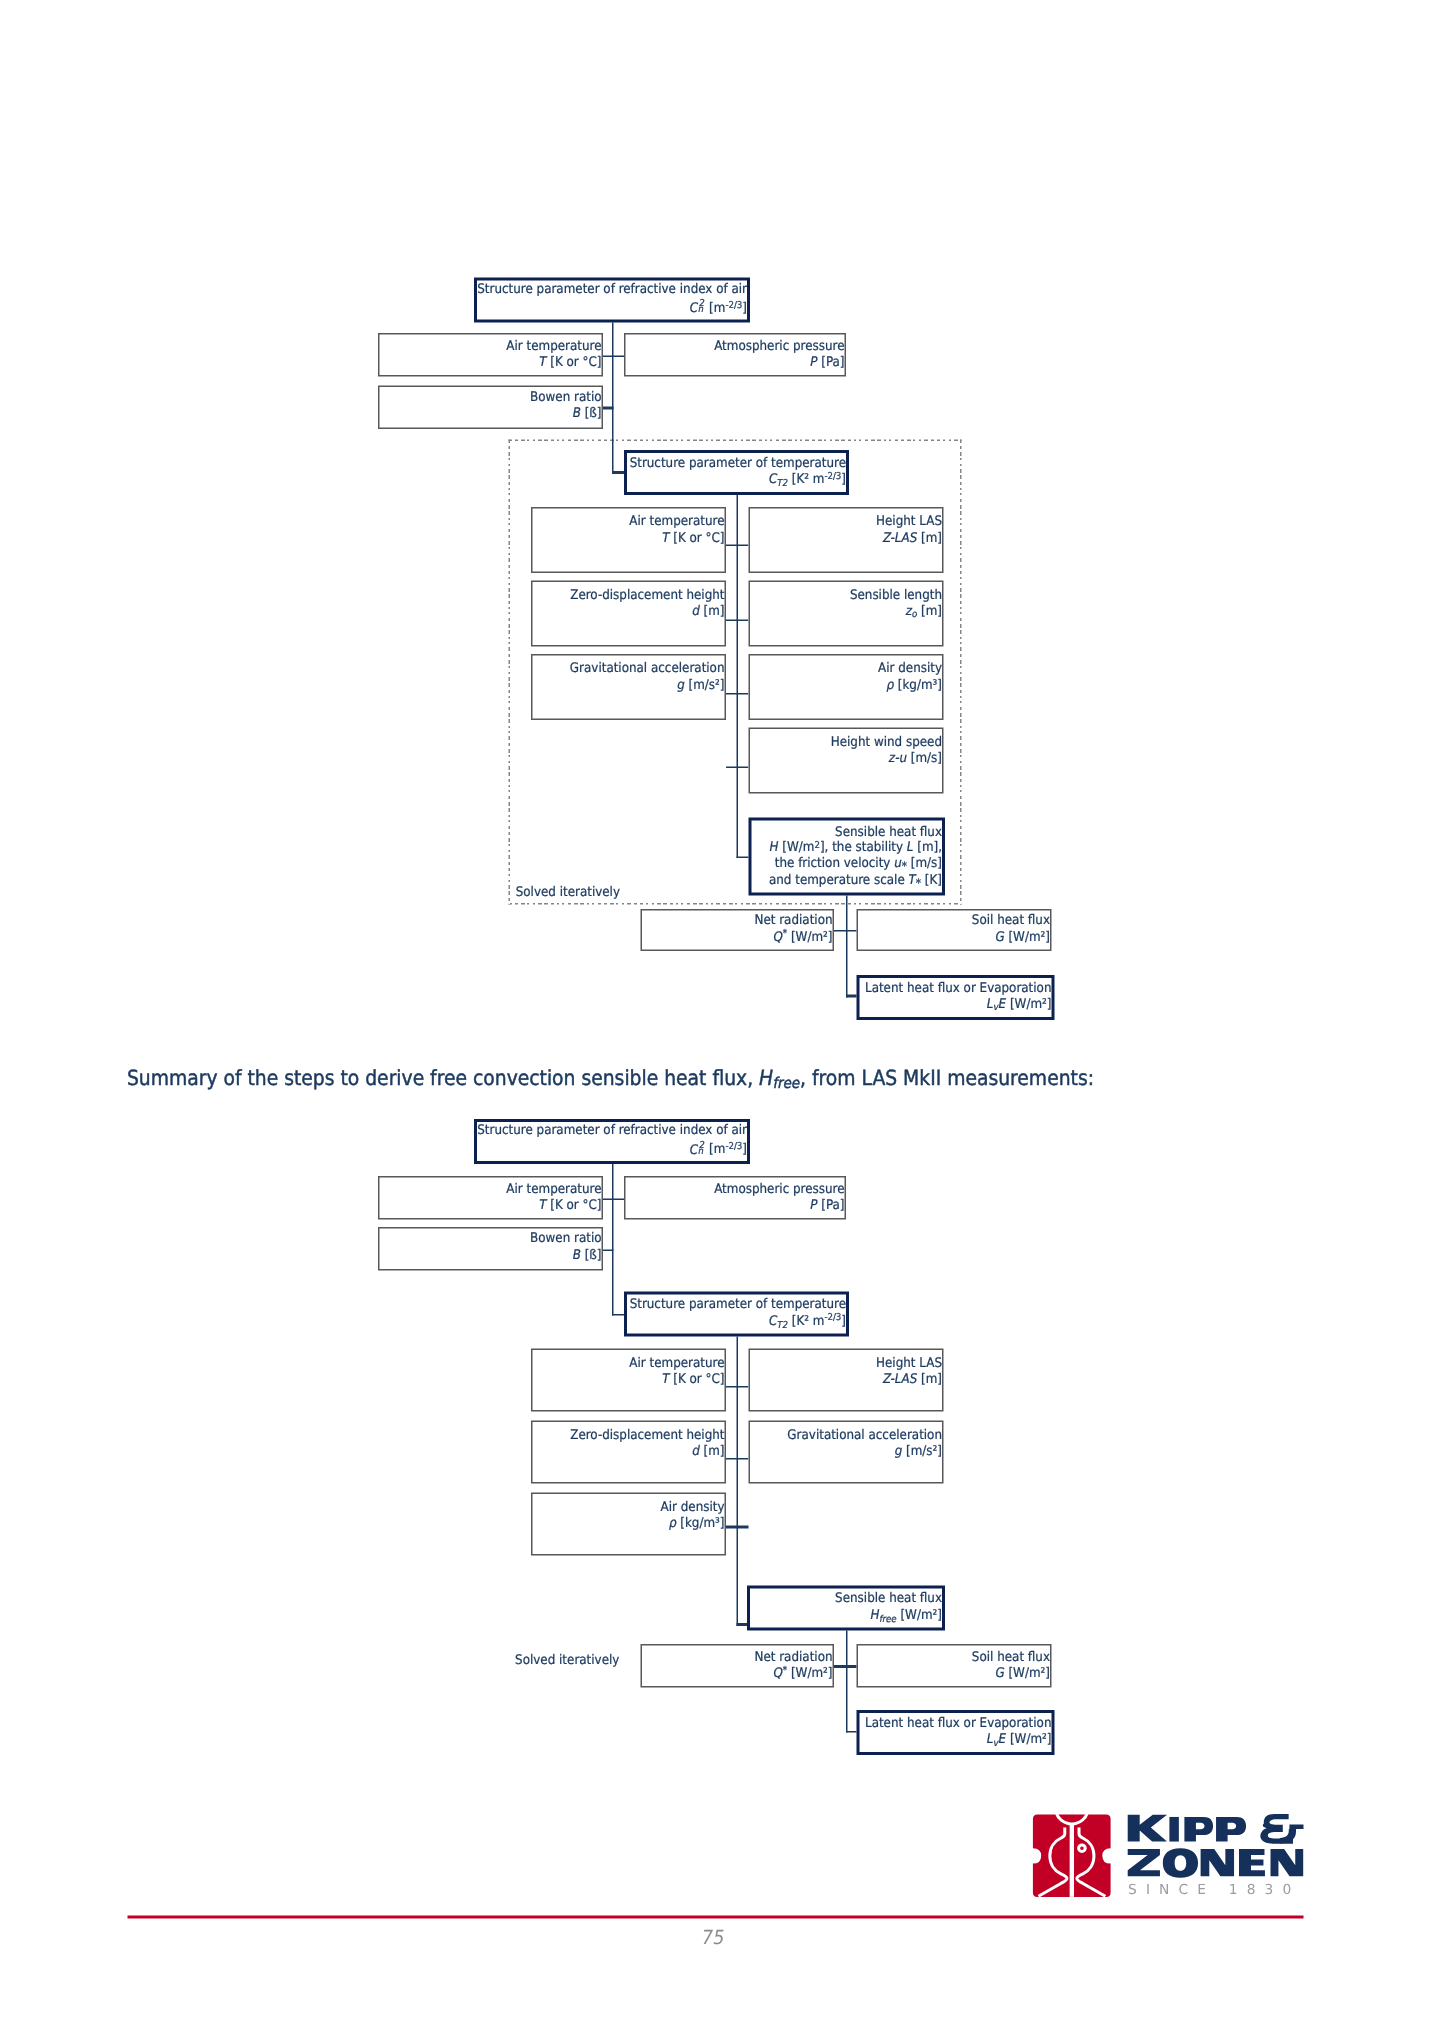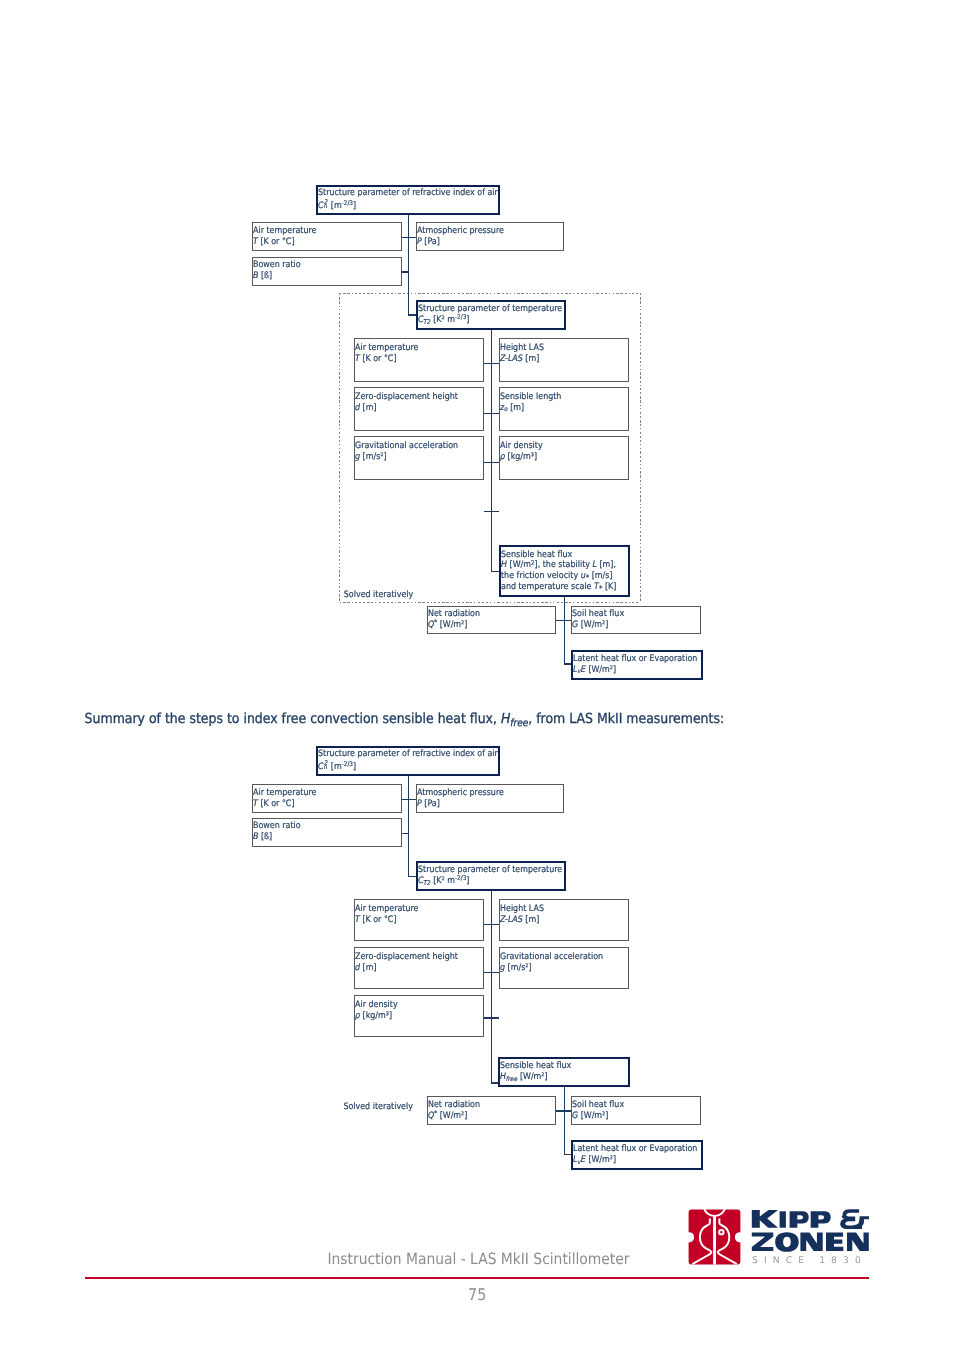--- a/index.html
+++ b/index.html
@@ -4,21 +4,21 @@
 <style>
   html,body{margin:0;padding:0;background:#fff;}
   body{width:954px;height:1350px;font-family:"DejaVu Sans Condensed","DejaVu Sans",sans-serif;
        -webkit-font-smoothing:antialiased;text-rendering:geometricPrecision;}
   .page{position:relative;width:954px;height:1350px;overflow:hidden;background:#fff;}
   .heading{position:absolute;color:#1c3a5f;font-size:13.9px;font-weight:normal;-webkit-text-stroke:0.3px #1c3a5f;white-space:nowrap;}
   .heading i{font-style:italic;}
   .heading sub{font-size:0.72em;font-style:italic;vertical-align:-0.25em;}
   .box{position:absolute;box-sizing:border-box;border:1px solid #58585b;background:#fff;
        color:#1c3a5f;font-size:8.85px;line-height:10.6px;text-align:center;-webkit-text-stroke:0.16px #1c3a5f;
-       display:flex;flex-direction:column;align-items:flex-start;justify-content:center;}
+       display:flex;flex-direction:column;align-items:flex-end;justify-content:center;}
   .box.topal{justify-content:flex-start;padding-top:4.2px;}
   .box.thick{border:2px solid #0d2150;}
   .box > div{white-space:nowrap;}
   .box i{font-style:italic;}
   .box sub,.box sup{font-size:0.72em;line-height:1;display:inline-block;vertical-align:baseline;position:relative;}
   .box sub{top:0.26em;}
   .box sub.ast{font-size:0.88em;top:0.30em;}
   .box .stk{display:inline-block;position:relative;width:0.54em;height:1em;vertical-align:baseline;}
   .box .stk sup{position:absolute;left:0.11em;top:0.02em;}
   .box .stk sub{position:absolute;left:0.02em;top:0.64em;}
@@ -31,21 +31,21 @@
     background-image:repeating-linear-gradient(to right,#858589 0 2.4px,#fff 2.4px 4.2px,
       #858589 4.2px 6.6px,#fff 6.6px 8.4px,#858589 8.4px 10.8px,#fff 10.8px 12.6px,
       #858589 12.6px 13.9px,#fff 13.9px 16.2px,#858589 16.2px 17.5px,#fff 17.5px 19.8px);}
   .dashbox .dv{width:1.4px;top:0;bottom:0;
     background-image:repeating-linear-gradient(to bottom,#858589 0 2.4px,#fff 2.4px 4.2px,
       #858589 4.2px 6.6px,#fff 6.6px 8.4px,#858589 8.4px 10.8px,#fff 10.8px 12.6px,
       #858589 12.6px 13.9px,#fff 13.9px 16.2px,#858589 16.2px 17.5px,#fff 17.5px 19.8px);}
   .note{position:absolute;color:#1c3a5f;font-size:8.85px;white-space:nowrap;-webkit-text-stroke:0.16px #1c3a5f;}
   .footer-text{position:absolute;color:#8b8d90;font-size:15.4px;white-space:nowrap;}
   .redline{position:absolute;background:#c20025;}
-  .pageno{position:absolute;color:#8b8d90;font-size:16px;white-space:nowrap;}
+  .pageno{position:absolute;color:#8b8d90;font-size:13px;white-space:nowrap;font-style:italic;}
 </style>
 </head>
 <body>
 
 <div class="page" id="page">
 
 
 <div class="dashbox" style="left:338.7px;top:292.7px;width:302.3px;height:310.7px;">
   <span class="dh" style="top:0;"></span>
   <span class="dh" style="bottom:0;"></span>
@@ -114,20 +114,24 @@
 
 <div class="box topal" style="left:354px;top:436px;width:130px;height:44px;">
   <div>Gravitational acceleration</div>
   <div><i>g</i><span> [m/s²]</span></div>
 </div>
 <div class="box topal" style="left:499px;top:436px;width:130px;height:44px;">
   <div>Air density</div>
   <div><i>ρ</i><span> [kg/m³]</span></div>
 </div>
 
+<div class="box topal" style="left:499px;top:485px;width:130px;height:44px;">
+  <div>Height wind speed</div>
+  <div><i>z-u</i><span> [m/s]</span></div>
+</div>
 
 <div class="box thick" style="left:499px;top:545px;width:131px;height:52px;">
   <div>Sensible heat flux</div>
   <div><i>H</i> [W/m<sup>2</sup>], the stability <i>L</i> [m],</div>
   <div>the friction velocity <i>u</i><sub class="ast">*</sub> [m/s]</div>
   <div>and temperature scale <i>T</i><sub class="ast">*</sub> [K]</div>
 </div>
 
 <div class="note" style="left:343.8px;top:589.5px;">Solved iteratively</div>
 
@@ -138,21 +142,21 @@
 <div class="box" style="left:571px;top:606px;width:130px;height:28px;">
   <div>Soil heat flux</div>
   <div><i>G</i><span> [W/m²]</span></div>
 </div>
 <div class="box thick" style="left:571px;top:649.5px;width:132px;height:30px;">
   <div>Latent heat flux or Evaporation</div>
   <div><i><span>L</span><sub>v</sub><span>E</span></i><span> [W/m²]</span></div>
 </div>
 
 <div class="heading" style="left:84.6px;top:711.4px;">
-  <span>Summary of the steps to index free convection sensible heat flux, </span><i><span>H</span><sub>free</sub></i><span>, from LAS MkII measurements:</span>
+  <span>Summary of the steps to derive free convection sensible heat flux, </span><i><span>H</span><sub>free</sub></i><span>, from LAS MkII measurements:</span>
 </div>
 
 <div class="vl" style="left:407.75px;top:775.5px;width:1.5px;height:101.5px;"></div>
 <div class="hl" style="left:401.5px;top:798.7px;width:15.5px;height:1.5px;"></div>
 <div class="hl" style="left:401.5px;top:832.7px;width:7.8px;height:1.5px;"></div>
 <div class="hl" style="left:407.75px;top:875.5px;width:10px;height:1.5px;"></div>
 
 <div class="vl" style="left:490.9px;top:890px;width:1.5px;height:193.5px;"></div>
 <div class="hl" style="left:483.6px;top:923.7px;width:15px;height:1.5px;"></div>
 <div class="hl" style="left:483.6px;top:971.7px;width:15px;height:1.5px;"></div>
@@ -222,21 +226,20 @@
 </div>
 <div class="box" style="left:571px;top:1096px;width:130px;height:29px;">
   <div>Soil heat flux</div>
   <div><i>G</i><span> [W/m²]</span></div>
 </div>
 <div class="box thick" style="left:571px;top:1140px;width:132px;height:30px;">
   <div>Latent heat flux or Evaporation</div>
   <div><i><span>L</span><sub>v</sub><span>E</span></i><span> [W/m²]</span></div>
 </div>
 
-<div class="footer-text" style="left:327.5px;top:1249.5px;">Instruction Manual - LAS MkII Scintillometer</div>
 <div class="redline" style="left:85px;top:1277px;width:784px;height:2.2px;"></div>
 <div class="pageno" style="left:468px;top:1285px;">75</div>
 
 <div style="position:absolute;left:686px;top:1209px;width:186px;height:58px;">
   <svg width="186" height="58" viewBox="0 0 186 58">
     <g>
       <path fill="#c20025" d="M2.6 3.6 Q2.6 0.6 5.6 0.6 H51.4 Q54.4 0.6 54.4 3.6 V23.2 Q48.9 23.2 48.9 28.3 Q48.9 33.4 54.4 33.4 V52.6 Q54.4 55.6 51.4 55.6 H5.6 Q2.6 55.6 2.6 52.6 V33.4 Q8.1 33.4 8.1 28.3 Q8.1 23.2 2.6 23.2 Z"></path>
       <g fill="none" stroke="#ffffff" stroke-width="2.0" stroke-linecap="butt" stroke-linejoin="miter">
         <path d="M17.7 -2.0 A11.05 11.05 0 0 0 39.4 -2.0"></path>
         <path d="M23.85 9.4 V13.7 C23.85 15.3 22.6 15.8 21.1 16.5 C16.9 18.4 13.9 22.8 13.9 28.3 C13.9 33.9 17.0 38.2 21.3 40.2 C23.3 41.1 25.3 42.0 25.3 43.3 C25.3 44.5 23.4 45.4 21.5 46.5 L6.3 55.2"></path>

